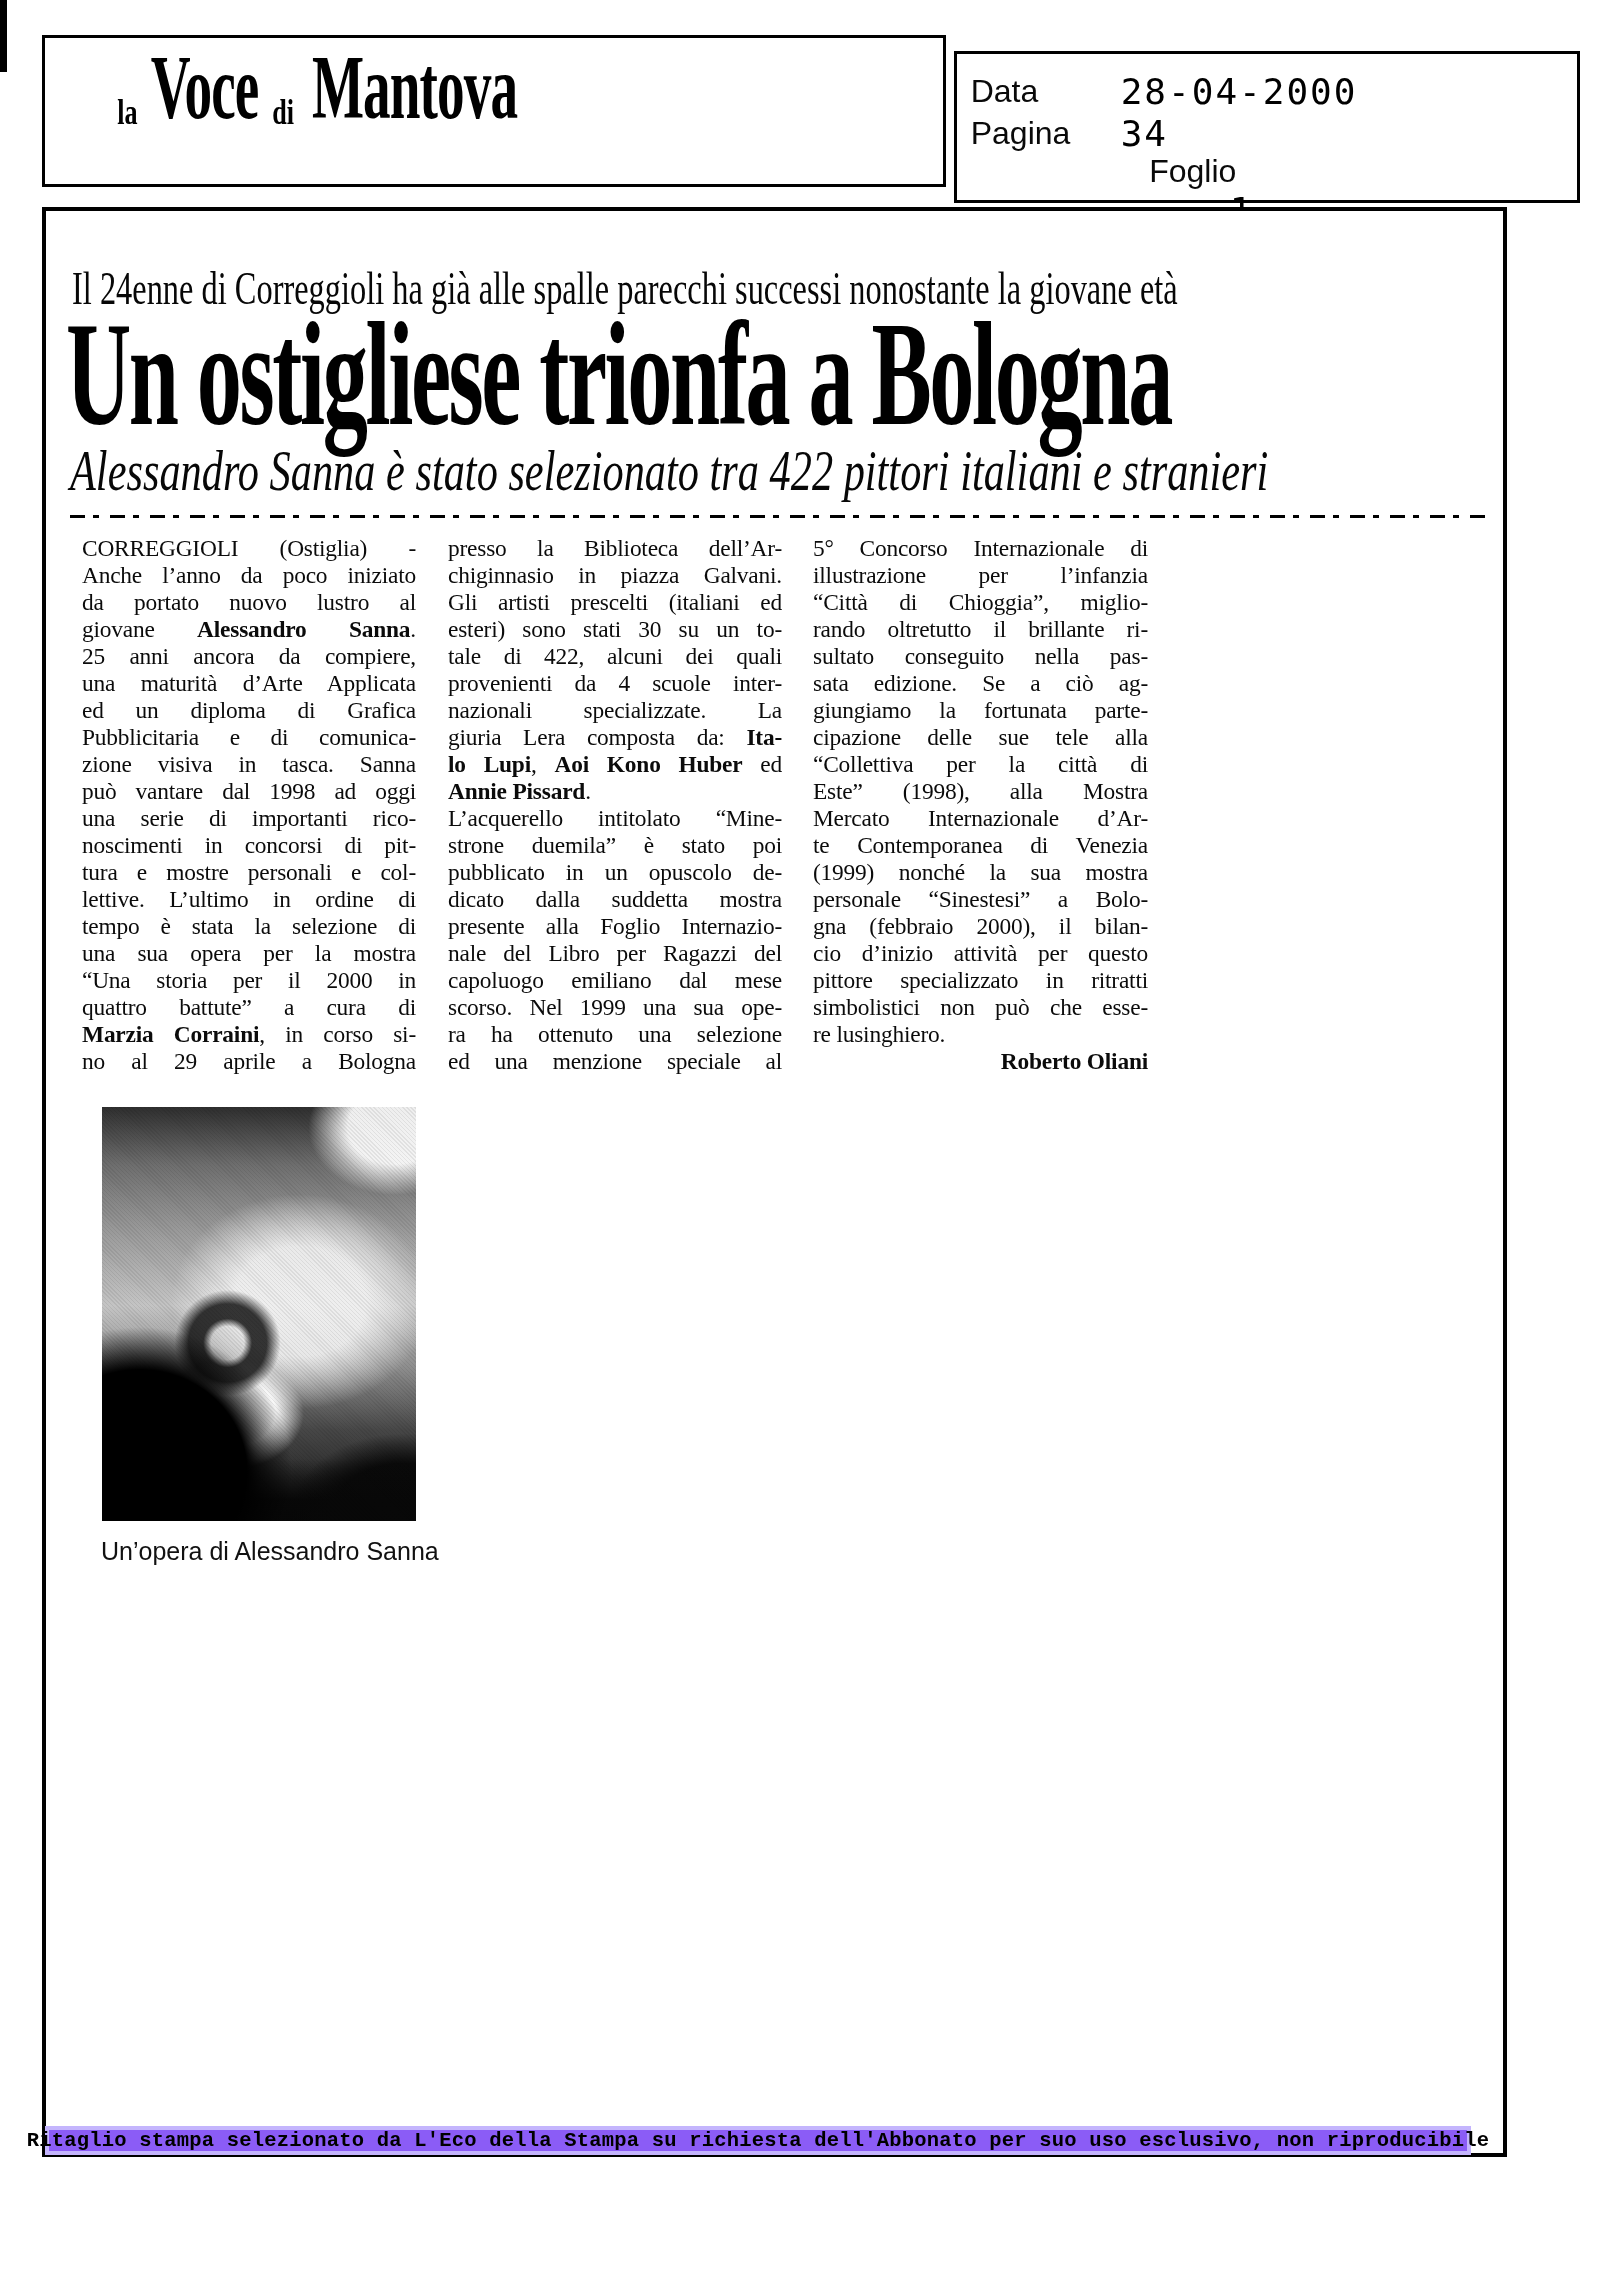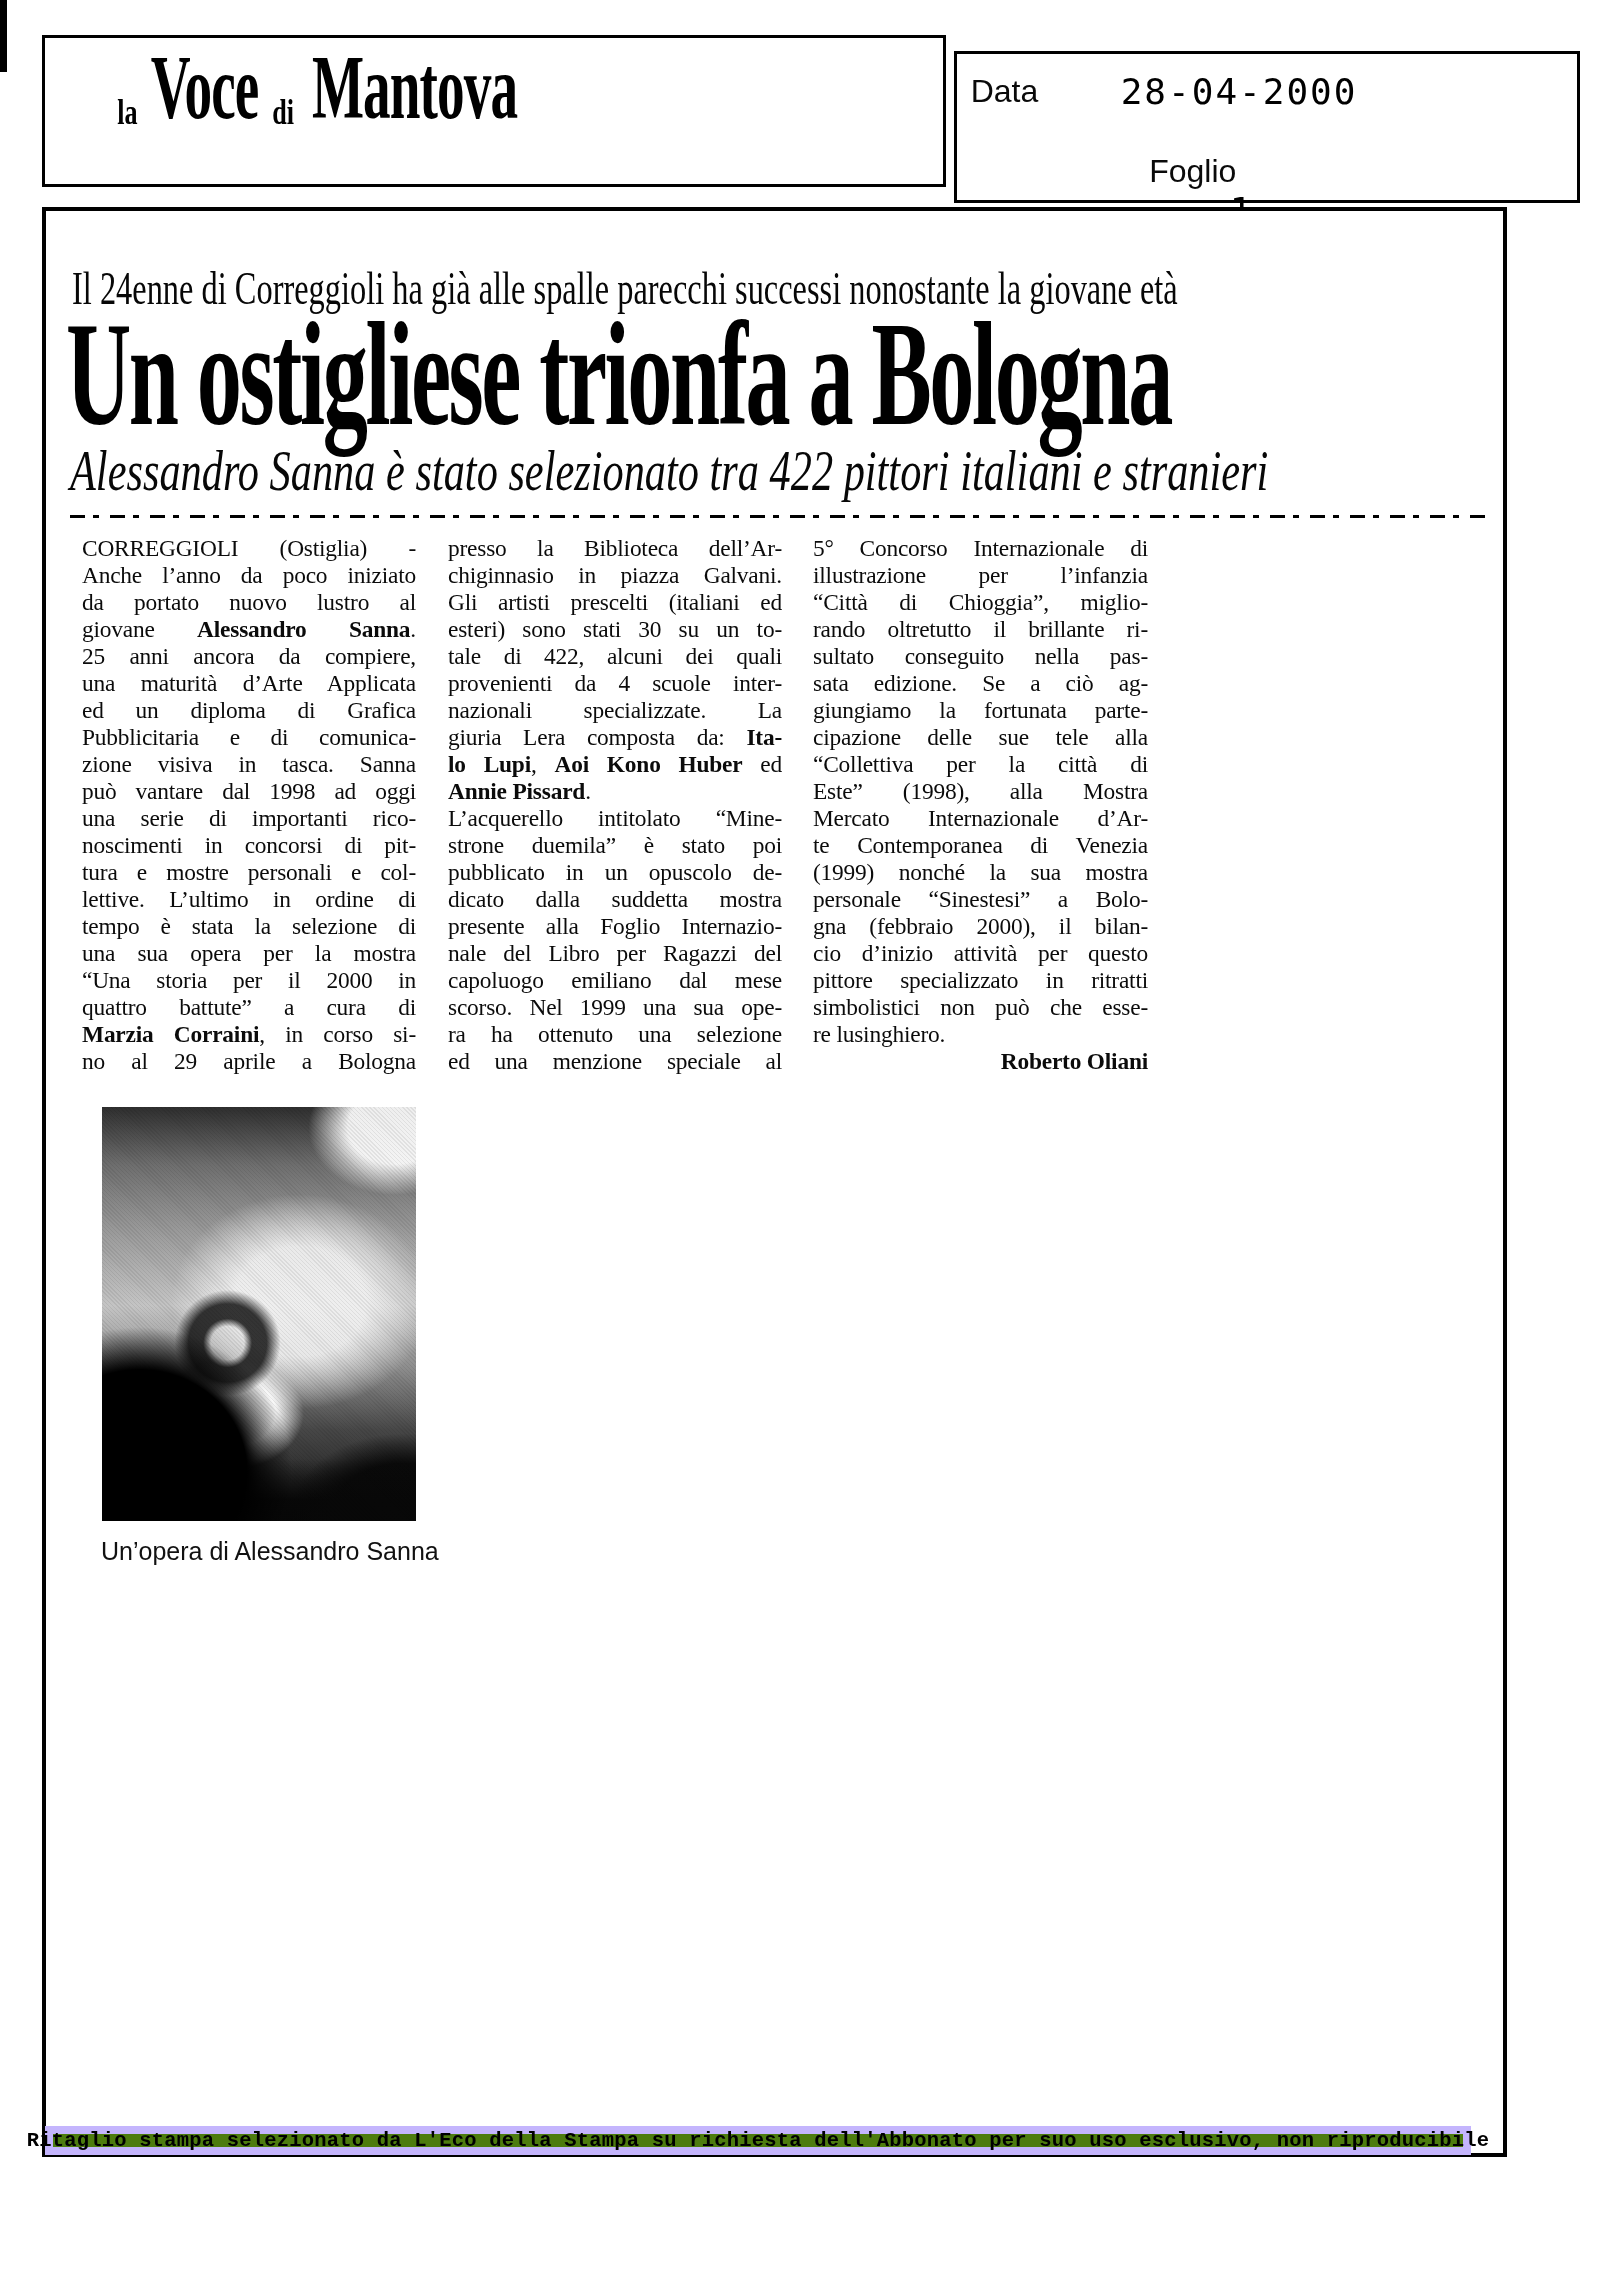--- a/index.html
+++ b/index.html
@@ -44,22 +44,22 @@
       radial-gradient(ellipse 146px 107px at 96% 99%,rgba(8,8,8,.95) 0 50%,rgba(0,0,0,0) 78%),
       linear-gradient(0deg,rgba(5,5,5,.9) 0 5%,rgba(0,0,0,0) 15%),
       radial-gradient(circle 60px at 40% 57%,rgba(0,0,0,0) 0 16.6px,rgba(20,20,20,.85) 24.4px 39px,rgba(0,0,0,0) 53px),
       radial-gradient(ellipse 70px 55px at 42% 74%,rgba(255,255,255,.95) 0 60%,rgba(255,255,255,0) 100%),
       radial-gradient(ellipse 93px 73px at 93% 5%,rgba(255,255,255,.92) 0 50%,rgba(255,255,255,0) 92%),
       radial-gradient(ellipse 146px 122px at 63% 47%,rgba(246,246,246,.85) 0 45%,rgba(246,246,246,0) 88%),
       linear-gradient(180deg,#2e2e2e 0%,#6e6e6e 14%,#9a9a9a 30%,#c4c4c4 48%,#8d8d8d 63%,#474747 78%,#141414 100%);
   }
   .caption{left:101px;top:1537px;font-family:"Liberation Sans",sans-serif;font-size:25px;color:#111;}
   
-  .footer-box{left:45px;top:2126px;width:1426px;height:29px;border:8px solid #c4b5fd;box-sizing:border-box;
-    display:flex;align-items:center;justify-content:center;background:#4d7c0f;}
+  .footer-box{left:45px;top:2126px;width:1426px;height:29px;border:4px solid #c4b5fd;box-sizing:border-box;
+    display:flex;align-items:center;justify-content:center;background:#8b5cf6;}
   .footer-text{font-family:"Liberation Mono",monospace;font-size:20.5px;font-weight:bold;letter-spacing:0.2px;white-space:nowrap;color:#000;}
 </style>
 </head>
 <body>
 
 <div class="abs noise1"></div>
 <div class="abs noise2"></div>
 
 <div class="abs masthead-box">
   <div class="abs masthead">
@@ -67,20 +67,24 @@
     <span class="mast-big">Voce</span>
     <span class="mast-small">di</span>
     <span class="mast-big">Mantova</span>
   </div>
 </div>
 
 <div class="abs info-box">
   <div class="info-row" style="top:15.6px;">
     <span class="info-label">Data</span>
     <span class="info-value">28-04-2000</span>
+  </div>
+  <div class="info-row" style="top:58px;">
+    <span class="info-label">Pagina</span>
+    <span class="info-value">34</span>
   </div>
   <div class="info-row" style="top:99px;flex-direction:column;">
     <span class="info-label">Foglio</span>
     <span class="info-value" style="padding-left:35px;">1</span>
   </div>
 </div>
 
 <div class="abs main-box"></div>
 
 <div class="abs kicker">Il 24enne di Correggioli ha già alle spalle parecchi successi nonostante la giovane età</div>

